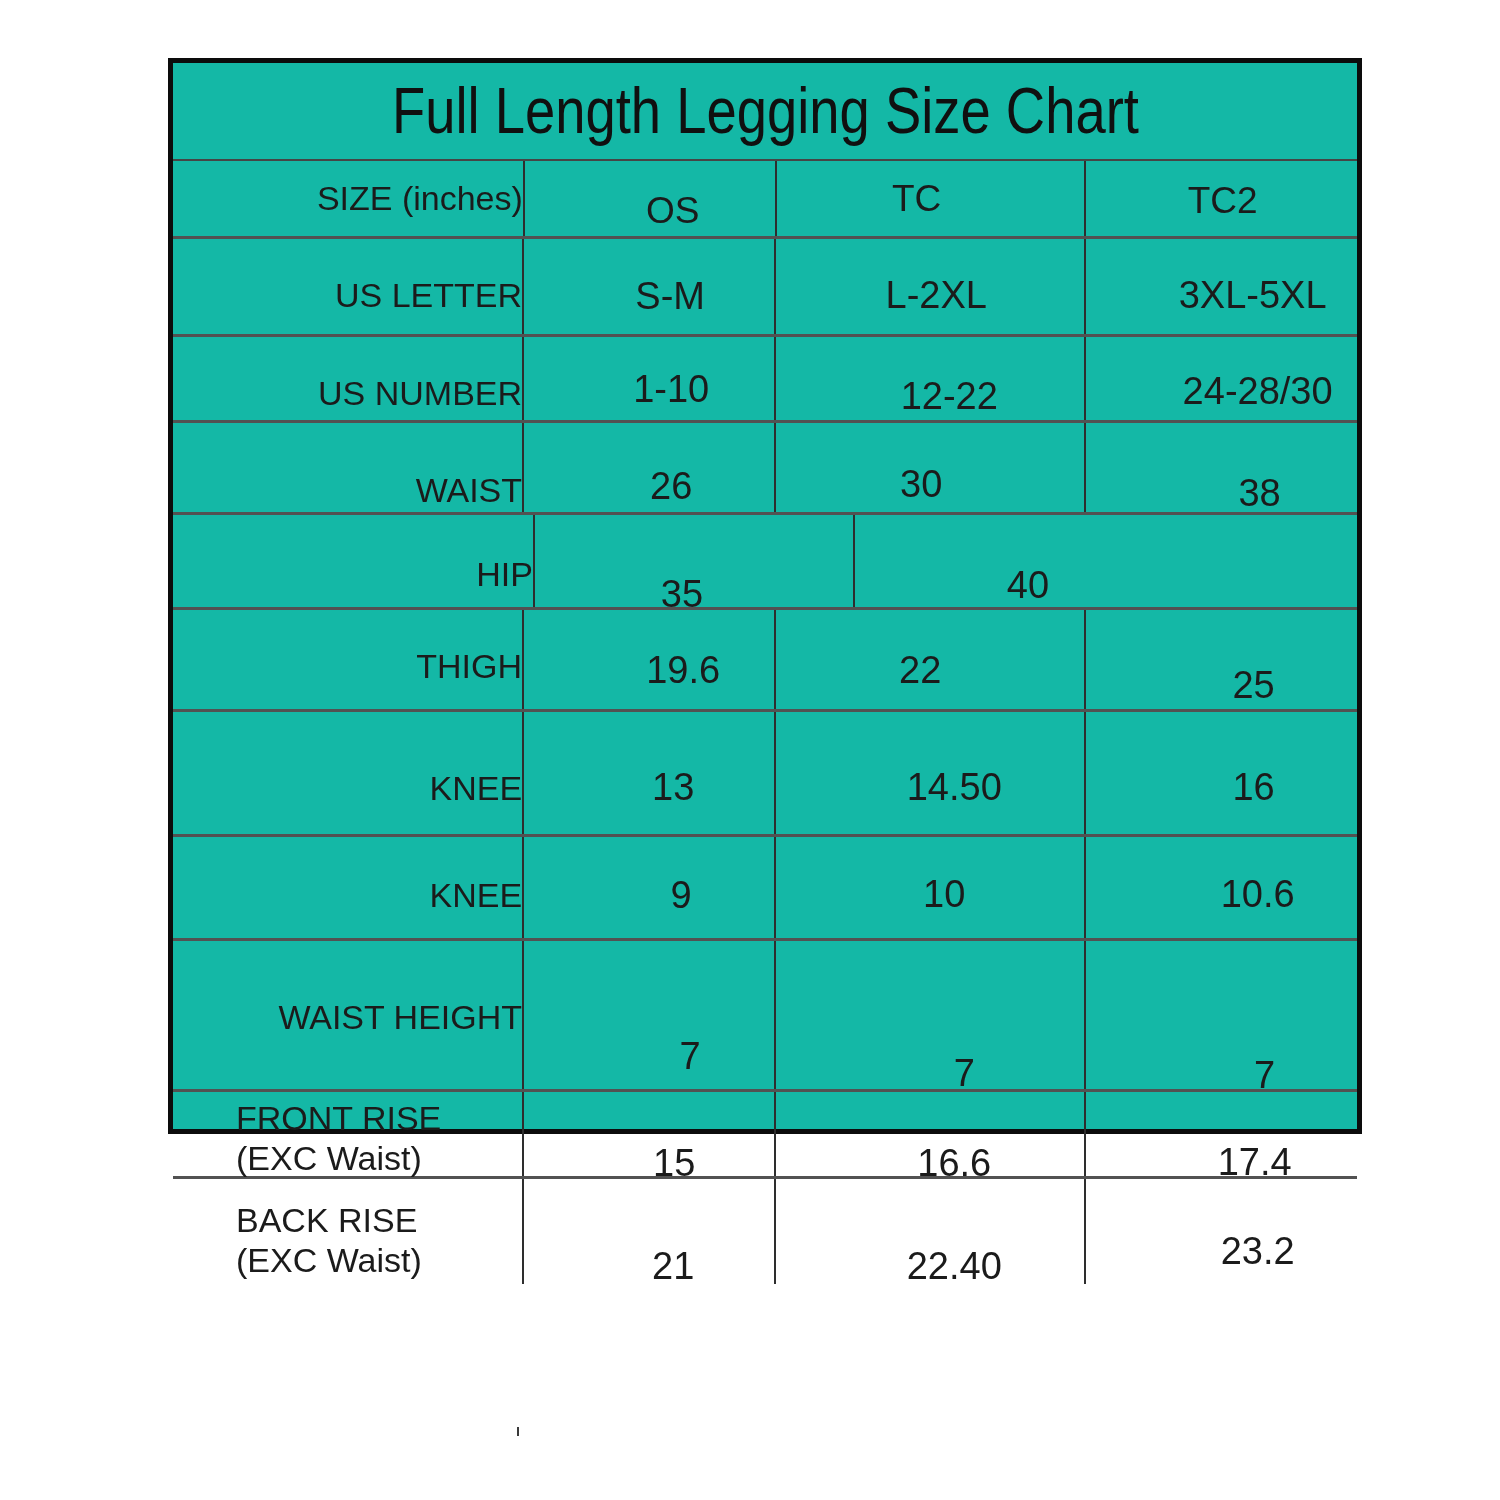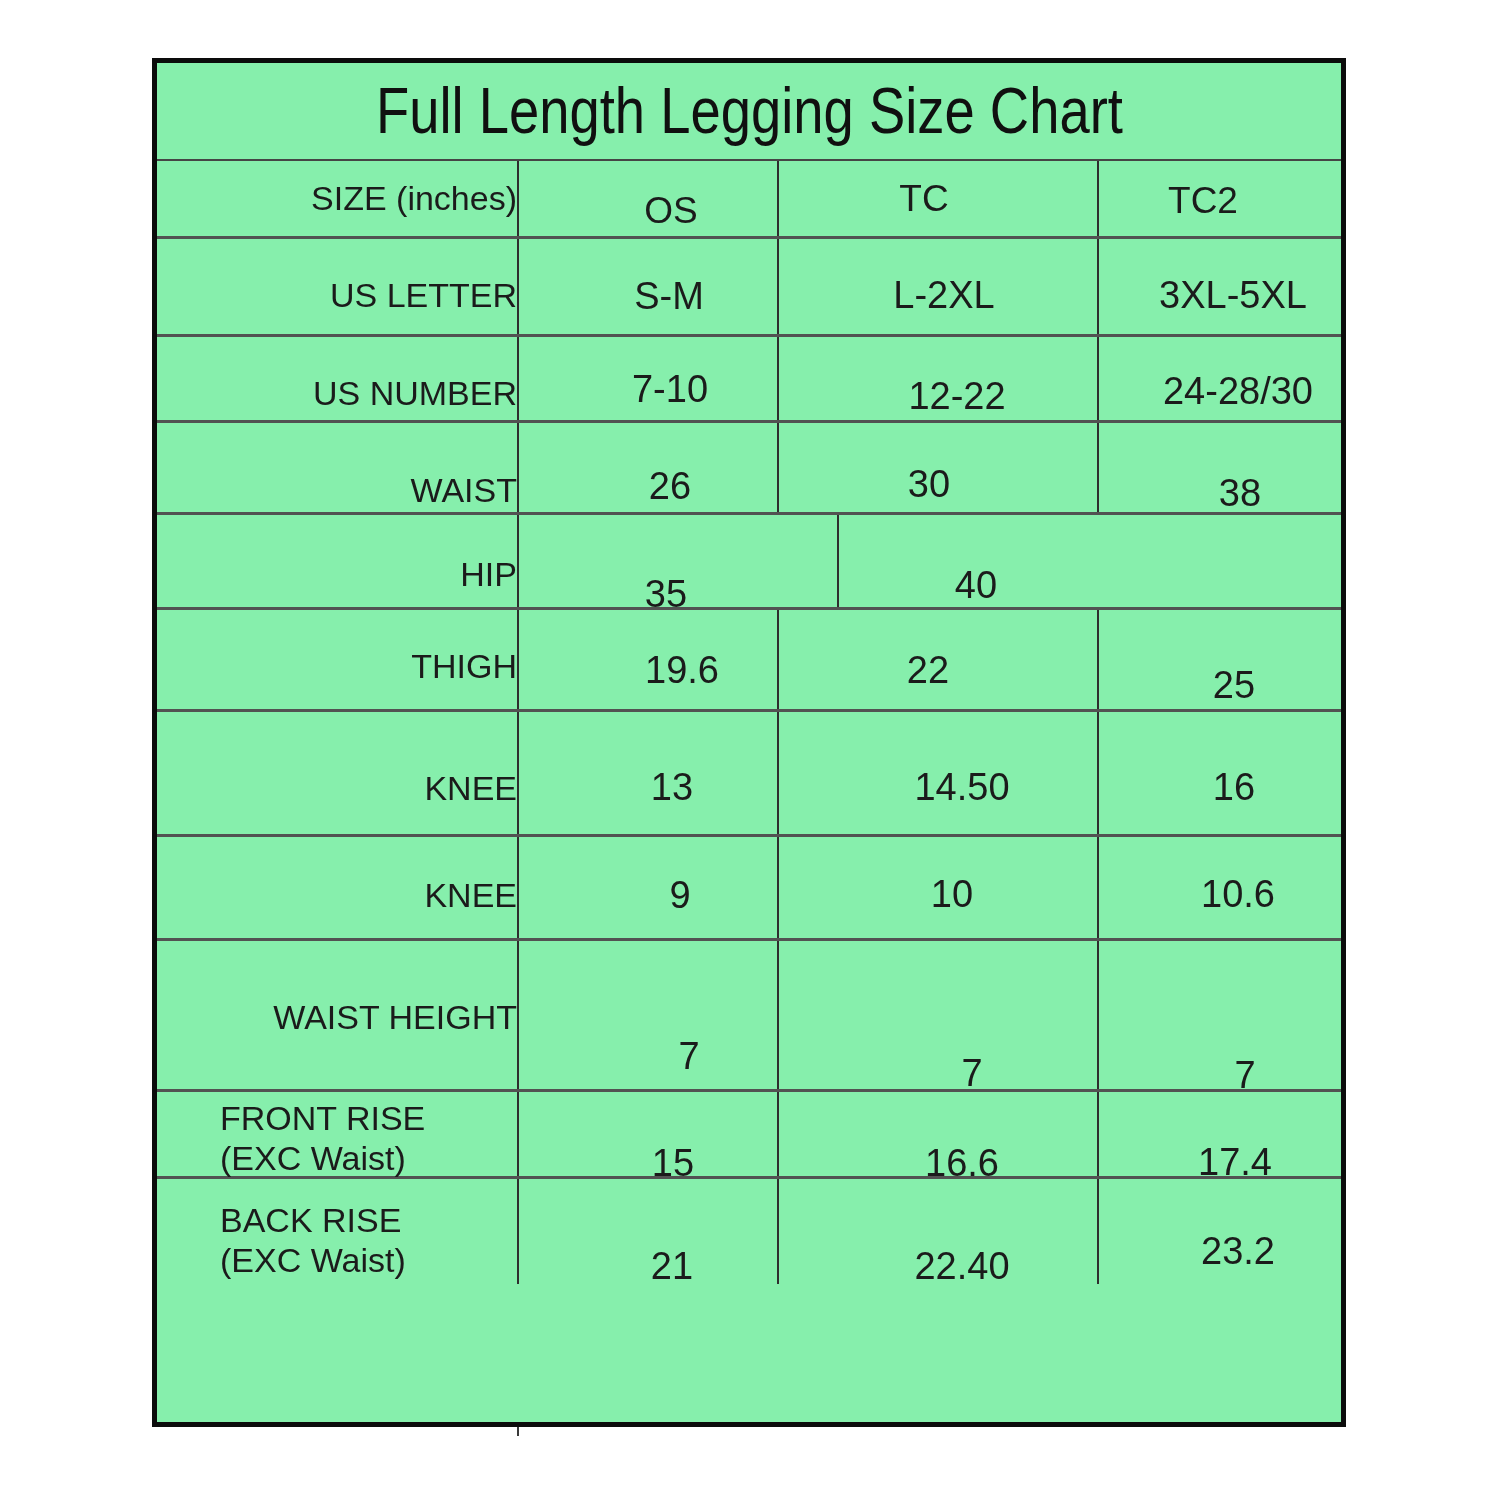--- a/index.html
+++ b/index.html
@@ -1,22 +1,22 @@
 <!DOCTYPE html>
 <html><head>
 <meta charset="utf-8">
 <style>
   html,body{margin:0;padding:0;background:#ffffff;}
   .page{
     position:relative;width:1500px;height:1500px;background:#ffffff;overflow:hidden;
     font-family:"Liberation Sans","DejaVu Sans",sans-serif;color:#1b1b1b;
   }
   .chart-table{
-    position:absolute;left:152px;top:58px;width:1194px;height:1369px;
-    box-sizing:border-box;border:5px solid #0c0c0c;background:#86efac;
+    position:absolute;left:168px;top:58px;width:1194px;height:1076px;
+    box-sizing:border-box;border:5px solid #0c0c0c;background:#14b8a6;
   }
   .row{display:flex;box-sizing:border-box;border-bottom:3px solid #525252;}
   .row.last{border-bottom:none;}
   .title-row{height:98px;align-items:center;justify-content:center;border-bottom:2px solid #454545;}
   .title-text{
     font-size:64px;color:#101010;white-space:nowrap;line-height:1;
     display:inline-block;transform:scaleX(0.85);transform-origin:center;
   }
   .cell{
     box-sizing:border-box;display:flex;align-items:center;overflow:visible;
@@ -24,21 +24,21 @@
   .lab{
     width:362px;justify-content:flex-end;padding-left:63px;
     font-size:34px;border-right:2px solid #2e2e2e;
   }
   .lab.hdr{padding-left:93px;}
   .lab.two{flex-direction:column;align-items:flex-start;justify-content:center;}
   .lab.two span{line-height:40px;}
   .val{justify-content:center;font-size:38px;padding-left:46px;}
   .c1{width:260px;border-right:2px solid #2e2e2e;}
   .c2{width:320px;border-right:2px solid #2e2e2e;text-align:right;}
-  .c3{width:242px;}
+  .c3{width:242px;margin-left:36px;}
   .cell span{
     display:inline-block;line-height:1.12;white-space:nowrap;
     transform:translate(var(--dx,0px),var(--dy,0px));
   }
   .hdr-val{font-size:37px;}
   .tick{
     position:absolute;left:517px;top:1427px;width:2px;height:9px;background:#3a3a3a;
   }
 </style>
 </head>
@@ -79,21 +79,21 @@
       <div class="cell val c3">
           <span style="--dx:-10px;--dy:9px">3XL-5XL</span>
         </div>
     </div>
 
     <div class="row" style="height:86px">
       <div class="cell lab">
           <span style="--dy:15px">US NUMBER</span>
         </div>
       <div class="cell val c1">
-          <span style="--dx:-1px;--dy:11px">7-10</span>
+          <span style="--dx:-1px;--dy:11px">1-10</span>
         </div>
       <div class="cell val c2">
           <span style="--dx:-4px;--dy:18px">12-22</span>
         </div>
       <div class="cell val c3">
           <span style="--dx:-5px;--dy:13px">24-28/30</span>
         </div>
     </div>
 
     <div class="row" style="height:92px">

